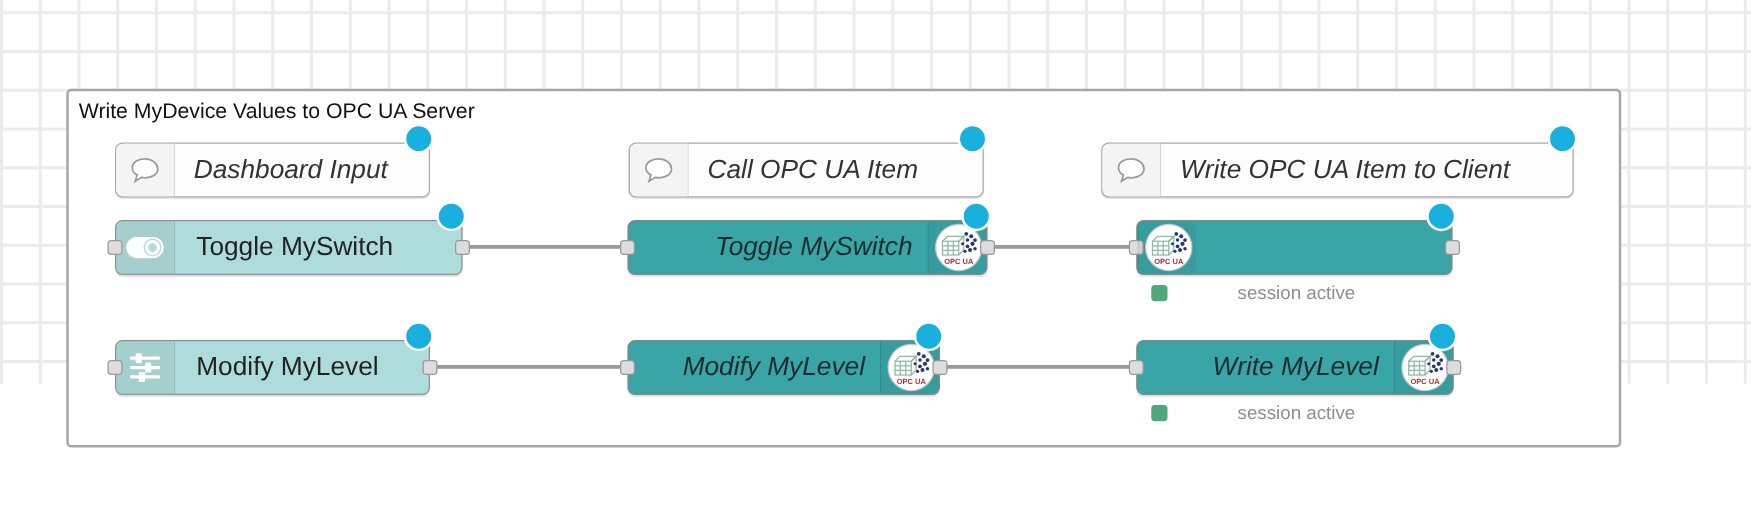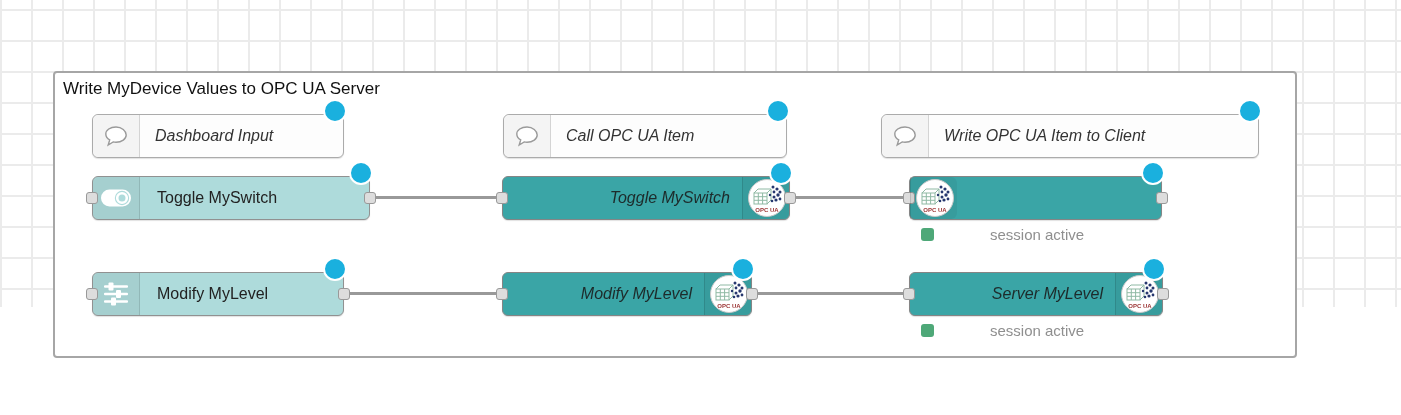--- a/index.html
+++ b/index.html
@@ -31,21 +31,21 @@
     position:absolute;height:3px;background:var(--wire,#999);
     border-radius:2px;
   }
   
   .node{
     position:absolute;height:44px;box-sizing:border-box;
     border-radius:6px;display:flex;align-items:center;
     box-shadow:0 1px 1px rgba(0,0,0,0.12);
   }
   .node .label{
-    flex:1;font-size:16px;color:#222;white-space:nowrap;overflow:hidden;
+    flex:1;font-size:21px;color:#222;white-space:nowrap;overflow:hidden;
   }
   
   .comment{
     top:114px;background:#fdfdfd;border:1px solid #ababab;
   }
   .comment .icon-strip{
     width:46px;height:100%;background:#f4f4f4;
     border-right:1px solid #d4d4d4;border-radius:6px 0 0 6px;
     display:flex;align-items:center;justify-content:center;
   }
@@ -279,21 +279,21 @@
         </svg>
         <span class="opc-badge">OPC UA</span>
       </div>
     </div>
     <div class="port port-out"></div>
     <div class="changed-dot"></div>
   </div>
 
   <div class="node dark" style="left:909px;top:272px;width:254px;">
     <div class="port port-in"></div>
-    <div class="label">Server MyLevel</div>
+    <div class="label">Write MyLevel</div>
     <div class="icon-strip">
       <div class="opc-circle">
         <svg width="36" height="36" viewBox="0 0 36 36">
           <g stroke="#8fb9a4" stroke-width="1" fill="none">
             <rect x="5" y="13" width="13" height="11"></rect>
             <path d="M5 13 L9 9 L22 9 L18 13"></path>
             <path d="M18 13 L22 9 L22 20 L18 24"></path>
             <path d="M9.3 13 V24 M13.6 13 V24 M5 16.7 H18 M5 20.3 H18"></path>
           </g>
           <g fill="#26376e">

